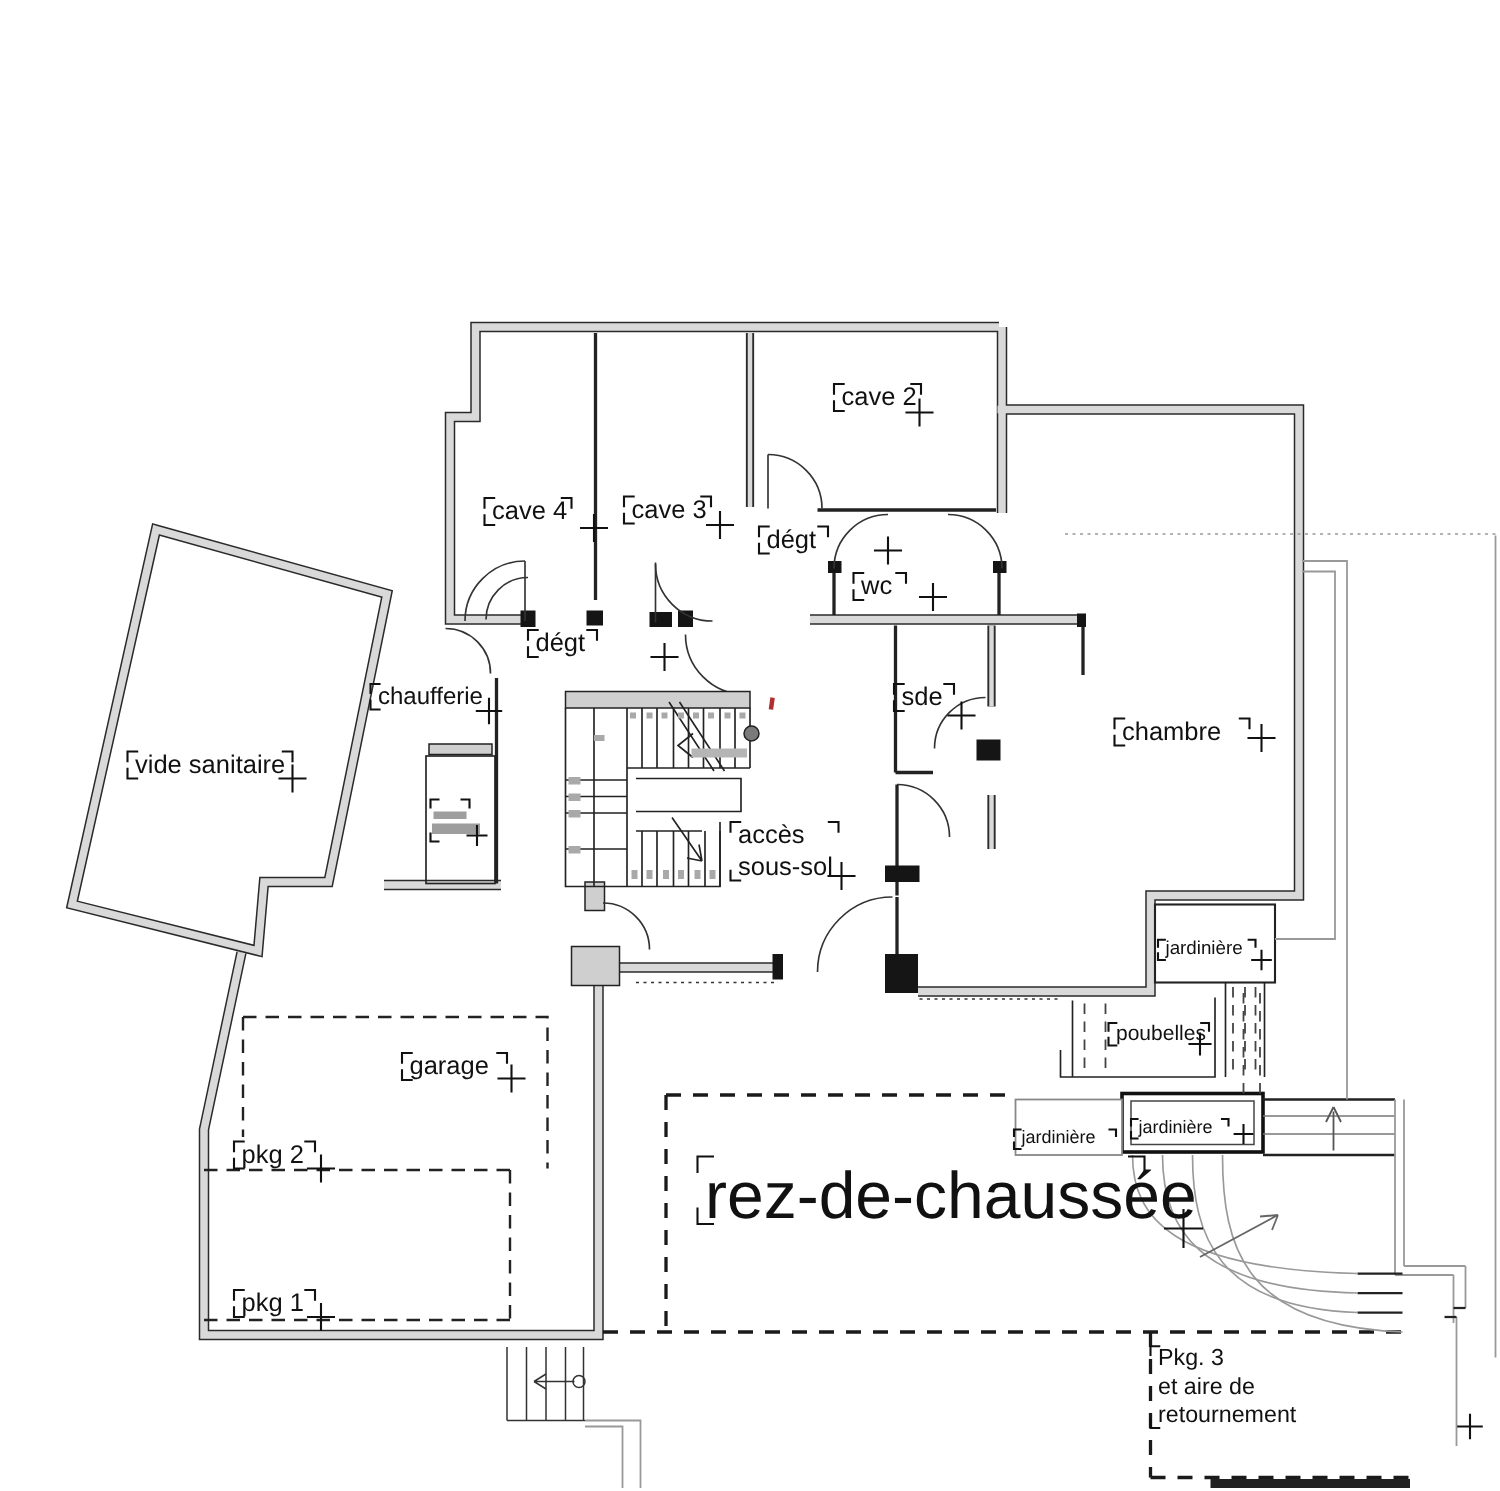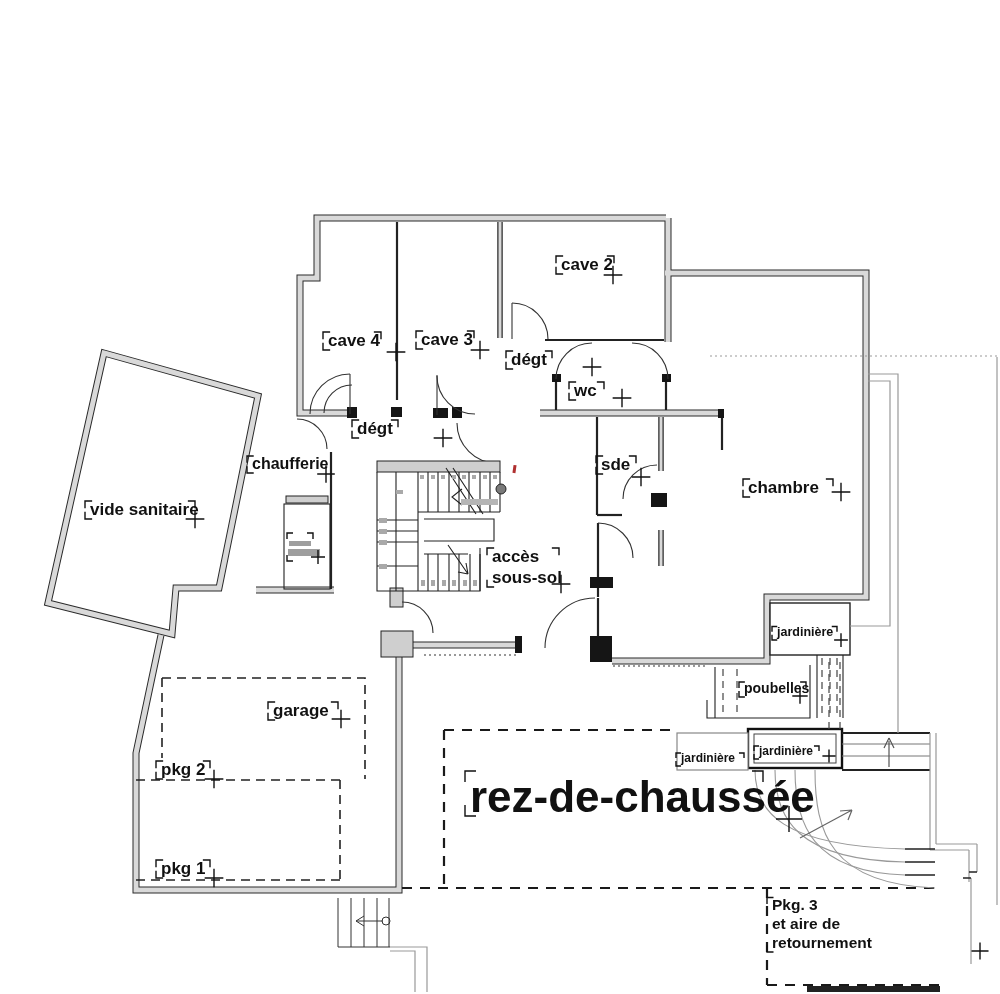--- a/index.html
+++ b/index.html
@@ -1,17 +1,17 @@
 <!DOCTYPE html>
 <html style="--wall-fill: #d9d9d9; --wall-edge: #2a2a2a; --partition: #222222; --thin-outline: #999999; --dashed: #1a1a1a; --ink: #111111;"><head>
 <meta charset="utf-8">
 <style>
   html,body{margin:0;padding:0;background:#fff;}
   .canvas{width:1000px;height:994px;position:relative;background:#fff;overflow:hidden;
-          font-family:"Liberation Sans", sans-serif;font-weight:bold;}
+          font-family:"Liberation Sans", sans-serif;}
   svg{position:absolute;left:0;top:0;}
   svg text{fill:var(--ink,#111);font-family:"Liberation Sans", sans-serif;}
   .walls-outline{stroke:var(--wall-edge,#2a2a2a);stroke-width:7;fill:none;stroke-linejoin:miter;}
   .walls-fill{stroke:var(--wall-fill,#d9d9d9);stroke-width:5;fill:none;stroke-linejoin:miter;}
   .walls-med-o{stroke:var(--wall-edge,#2a2a2a);stroke-width:5.5;fill:none;}
   .walls-med-f{stroke:var(--wall-fill,#d9d9d9);stroke-width:3;fill:none;}
   .thin{stroke:var(--partition,#222);stroke-width:2.2;fill:none;}
   .hair{stroke:var(--partition,#222);stroke-width:1.1;fill:none;}
   .gray-line{stroke:var(--thin-outline,#999);stroke-width:1.2;fill:none;}
   .door{stroke:#333;stroke-width:1.1;fill:none;}

